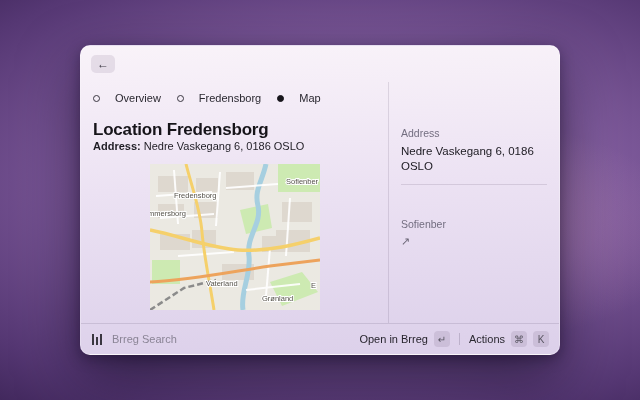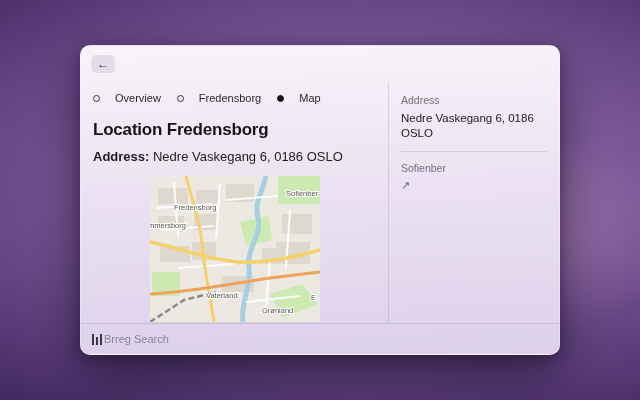--- a/index.html
+++ b/index.html
@@ -29,36 +29,36 @@
     font-size:12px;color:#3c3944;cursor:default;
   }
   .content{flex:1 1 auto;display:flex;min-height:0;}
   .main{flex:1 1 auto;padding:10px 12px 0 12px;min-width:0;}
   .tabs{display:flex;gap:16px;align-items:center;font-size:11px;color:#2a2830;}
   .tab{display:flex;align-items:center;gap:15px;}
   .radio{width:7px;height:7px;border:1.5px solid #3a3741;border-radius:50%;box-sizing:border-box;background:transparent;}
   .tab.selected .radio{background:#17151b;border-color:#17151b;}
   .tab.selected .tab-label{font-weight:400;}
   .page-title{margin-top:16px;font-size:17px;font-weight:700;letter-spacing:-0.2px;color:#161419;}
-  .addr-line{margin-top:9px;font-size:13px;color:#1f1d24;}
+  .addr-line{font-size:11px;color:#1f1d24;}
   .addr-line b{font-weight:700;}
   .map-wrap{margin-top:12px;display:flex;justify-content:center;}
   .map-frame{width:170px;height:146px;overflow:hidden;background:#ebe9e2;}
   .map-frame svg{display:block;}
   .map-label{font-size:7.5px;fill:#55524a;paint-order:stroke;stroke:#ffffff;stroke-width:2px;font-family:"Liberation Sans",sans-serif;}
   .vdivider{width:1px;background:rgba(40,25,60,0.12);flex:0 0 auto;}
   .sidebar{width:170px;flex:0 0 auto;padding:12px 12px 0 12px;box-sizing:border-box;}
-  .meta-label{font-size:10.5px;color:#736e80;margin-bottom:5px;}
+  .meta-label{font-size:10.5px;color:#736e80;margin-bottom:5px;margin-top:33px;}
   .meta-value{font-size:11.5px;color:#1c1a21;line-height:1.3;}
   .hdivider{height:1px;background:rgba(40,25,60,0.12);margin:10px 0;}
   .dir-row{display:flex;align-items:center;justify-content:space-between;}
   .ext-icon{color:#6b6675;font-size:11px;}
   .footer{
     height:30px;flex:0 0 auto;border-top:1px solid rgba(40,25,60,0.12);
-    display:flex;align-items:center;padding:0 10px;font-size:11px;
+    display:flex;align-items:center;padding:0 10px;gap:8px;font-size:11px;
   }
   .brand-icon{width:13px;height:13px;flex:0 0 auto;}
   .footer-search{color:#8a8495;flex:0 0 auto;}
   .footer-spacer{flex:1 1 auto;}
   .footer-right{display:flex;align-items:center;gap:6px;}
   .primary-action{color:#26232c;font-weight:500;}
   .key{
     min-width:16px;height:16px;padding:0 3px;border-radius:4px;
     background:rgba(110,95,125,0.16);color:#5a5663;
     display:inline-flex;align-items:center;justify-content:center;
@@ -168,15 +168,23 @@
   </div>
 
   <div class="footer">
     <svg class="brand-icon" viewBox="0 0 13 13">
       <rect x="1" y="1" width="2" height="11" fill="#3a3740"></rect>
       <rect x="5" y="4" width="2" height="8" fill="#3a3740"></rect>
       <rect x="9" y="1" width="2" height="11" fill="#3a3740"></rect>
     </svg>
     <span class="footer-search">Brreg Search</span>
     <span class="footer-spacer"></span>
+    <div class="footer-right">
+      <span class="primary-action">Open in Brreg</span>
+      <span class="key">↵</span>
+      <span class="footer-sep"></span>
+      <span class="actions-label">Actions</span>
+      <span class="key">⌘</span>
+      <span class="key">K</span>
+    </div>
   </div>
 
 </div>
 
 </body></html>

